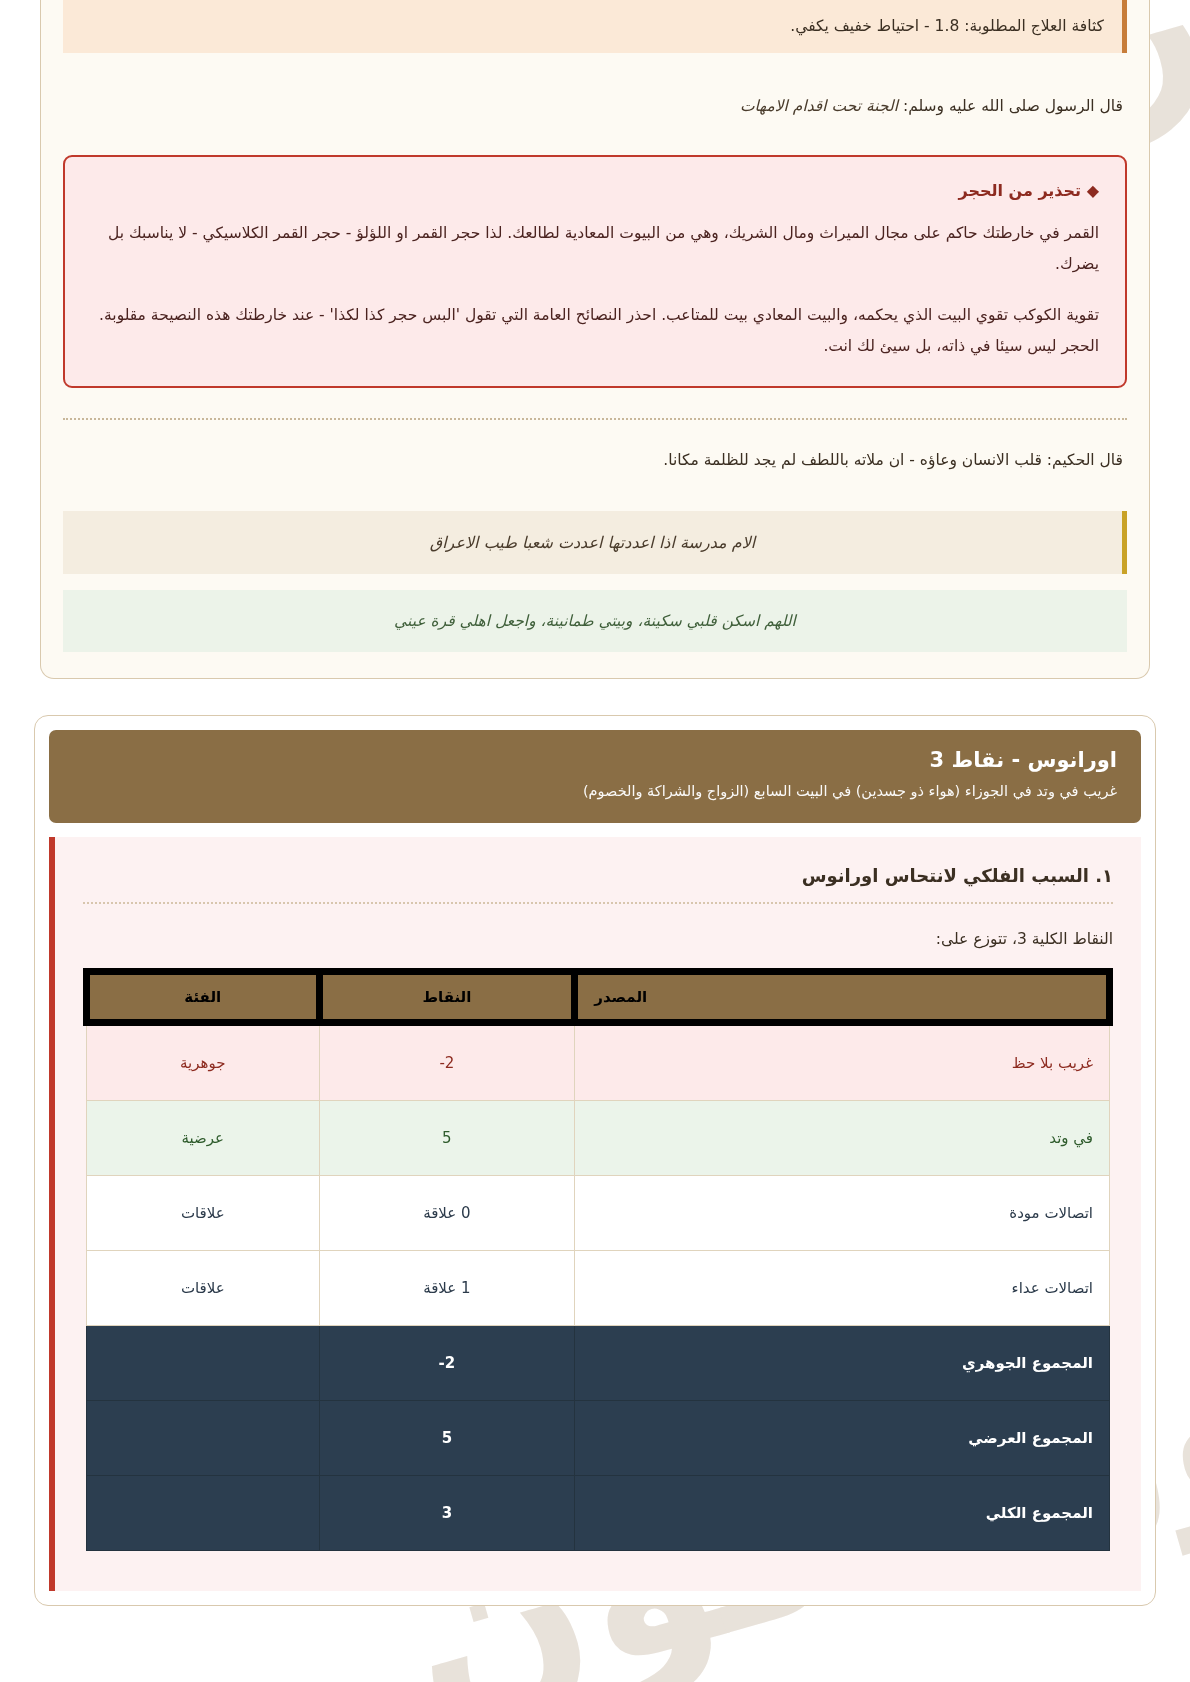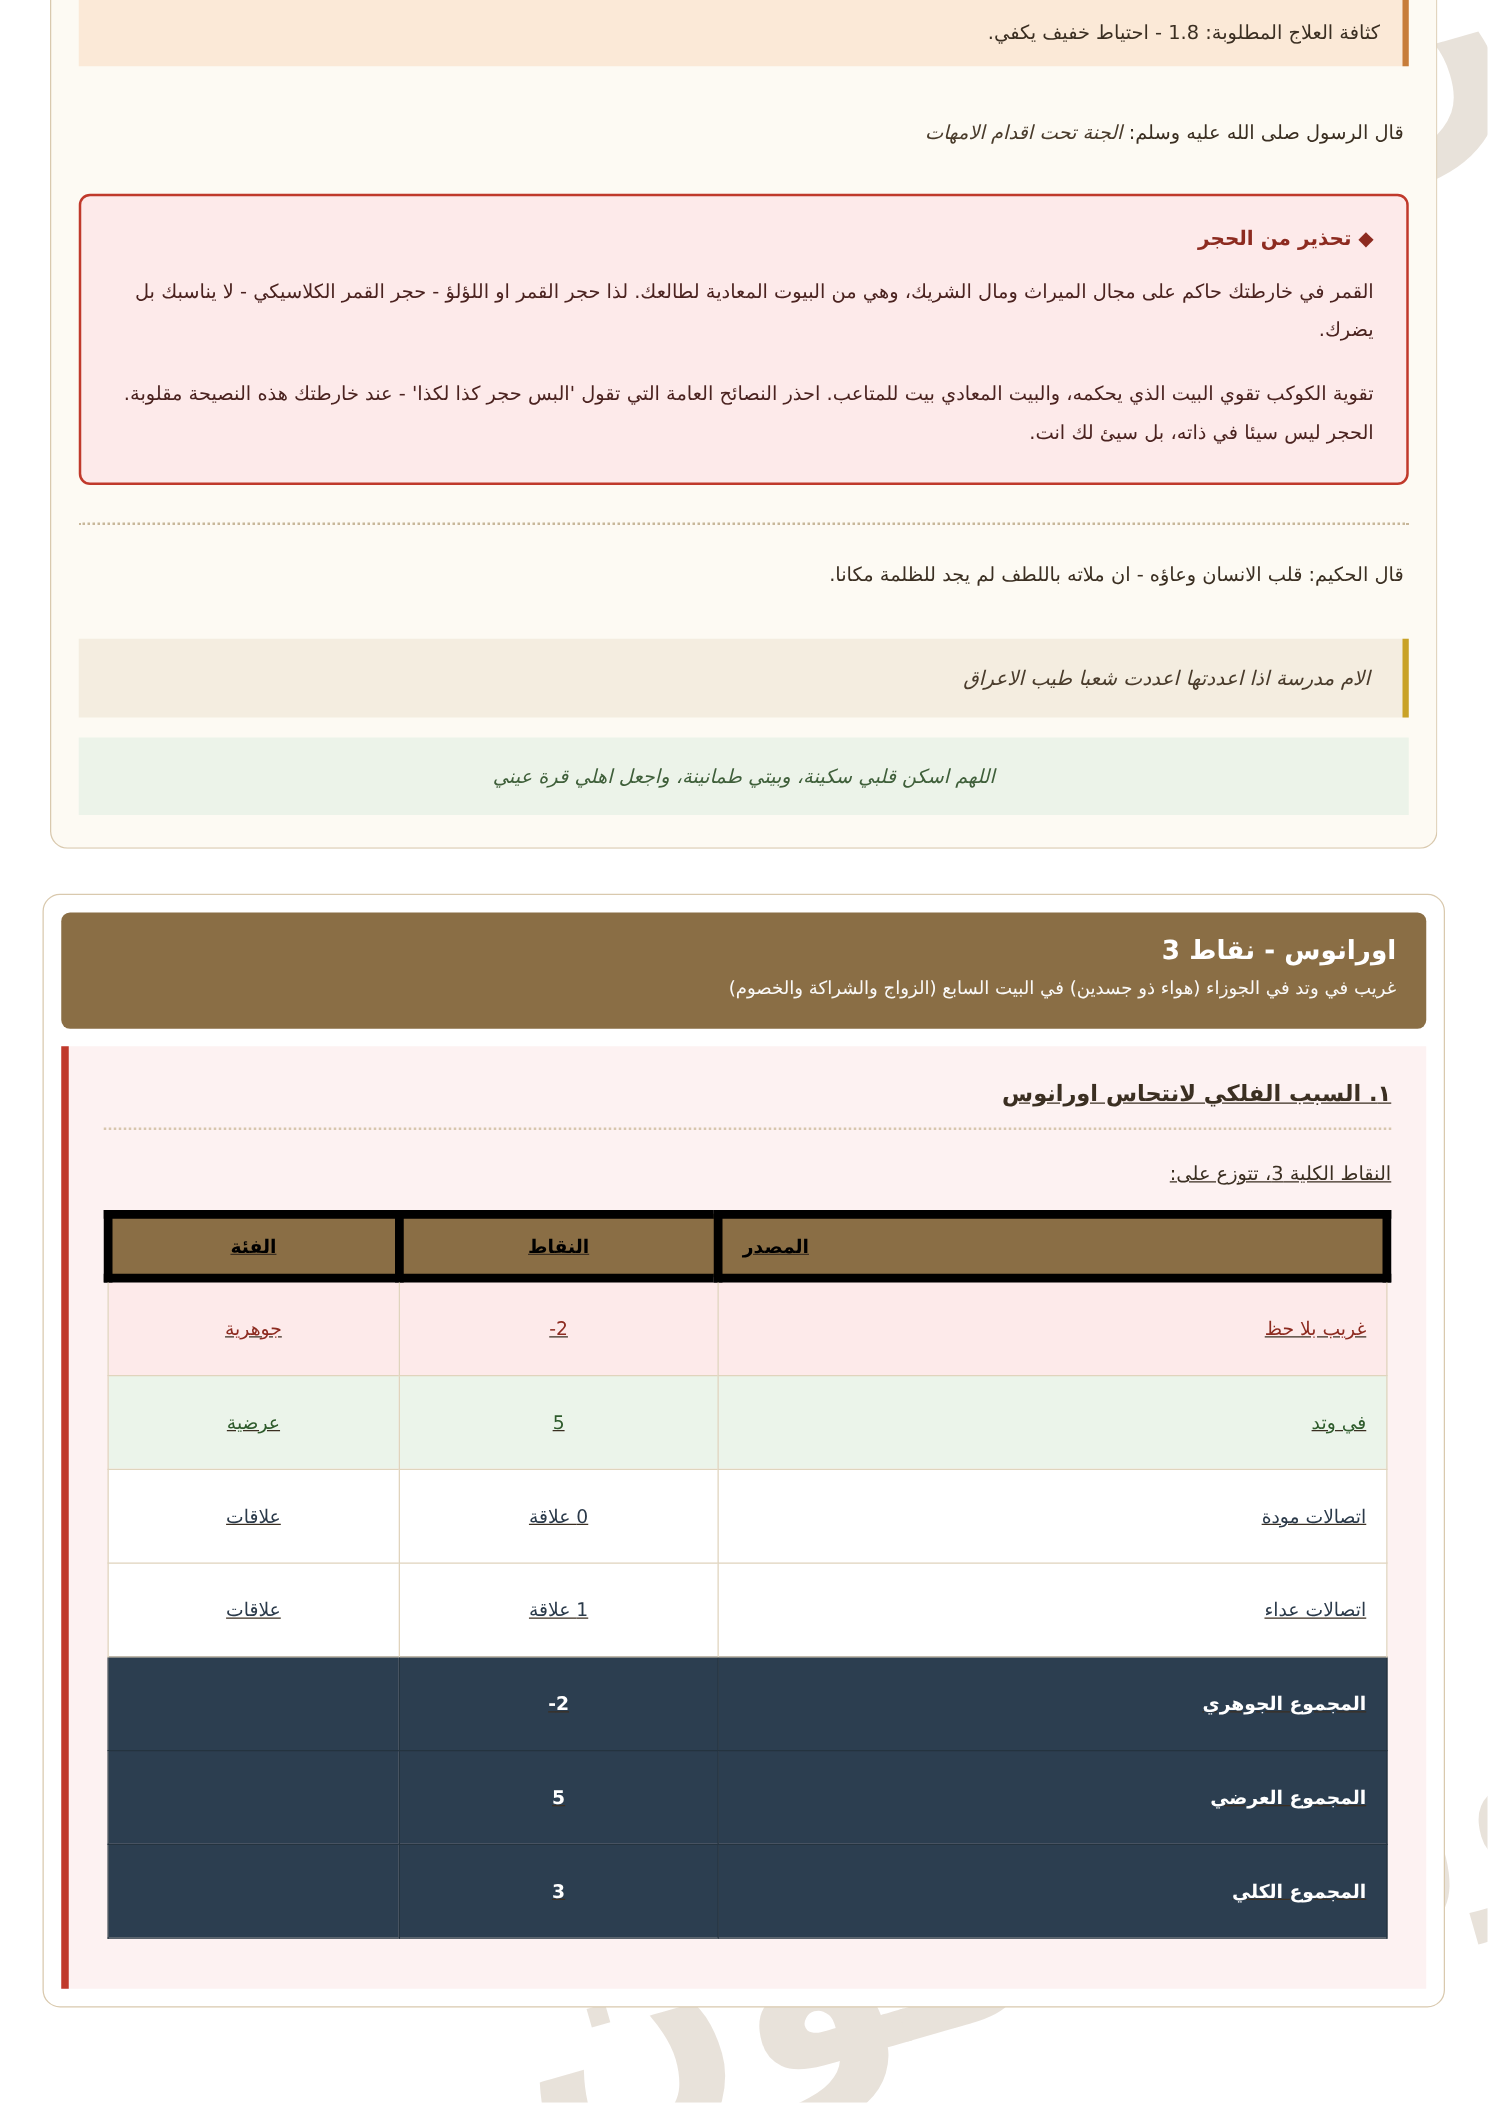--- a/index.html
+++ b/index.html
@@ -116,20 +116,21 @@
     padding: 0 4px 20px 4px;
   }
 
   
   .quote-beige {
     background: #f4ede0;
     border-right: 5px solid #c9a227;
     padding: 22px 26px;
     font-style: italic;
     font-size: 16px;
+    text-align: center;
     color: #4a3c2c;
     margin-bottom: 16px;
   }
 
   
   .quote-green {
     background: #ecf3e9;
     padding: 22px 26px;
     font-style: italic;
     font-size: 15.5px;
@@ -169,21 +170,20 @@
     opacity: 0.96;
     line-height: 1.6;
   }
 
   .uranus-body {
     background: #fdf2f2;
     border-left: 6px solid #c0392b;
     margin-top: 14px;
     padding: 26px 28px 40px 28px;
     min-height: 470px;
-    text-decoration: underline;
   }
 
   .sec-heading {
     font-size: 18px;
     font-weight: bold;
     color: #3b2f22;
     margin: 2px 0 16px 0;
   }
   .sec-rule {
     border-top: 2px dotted #d8c6ae;

